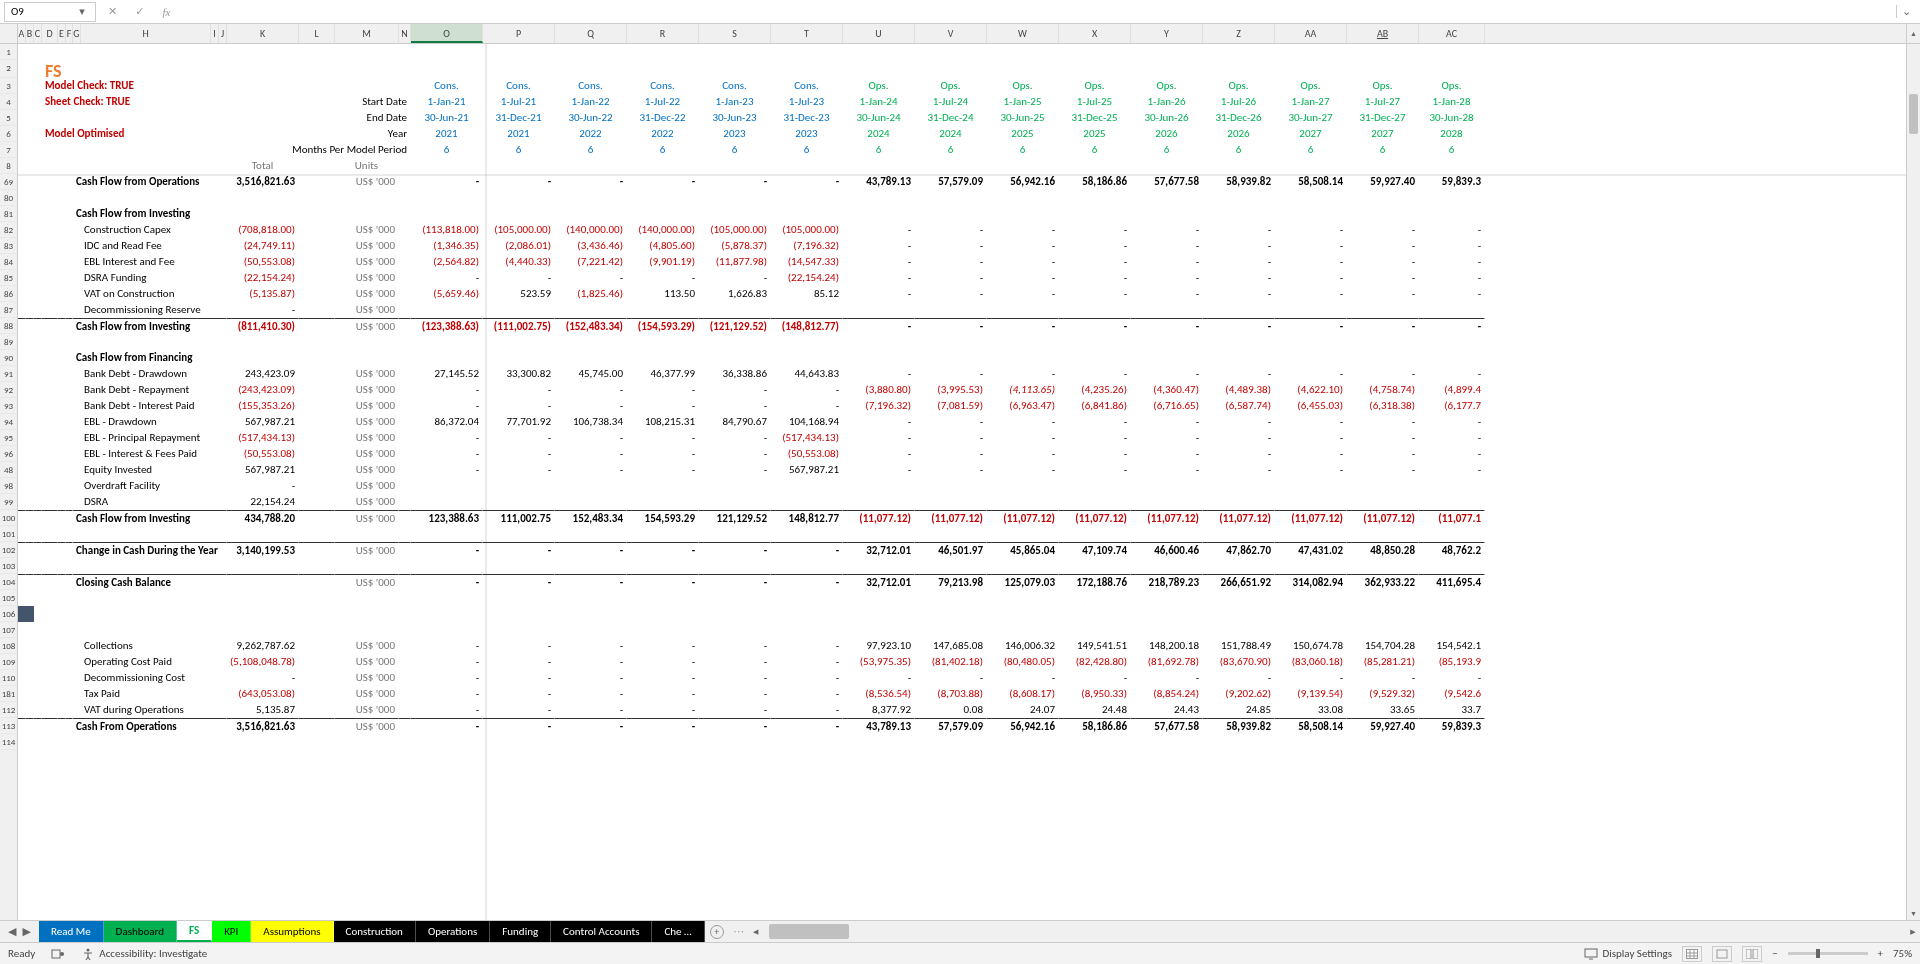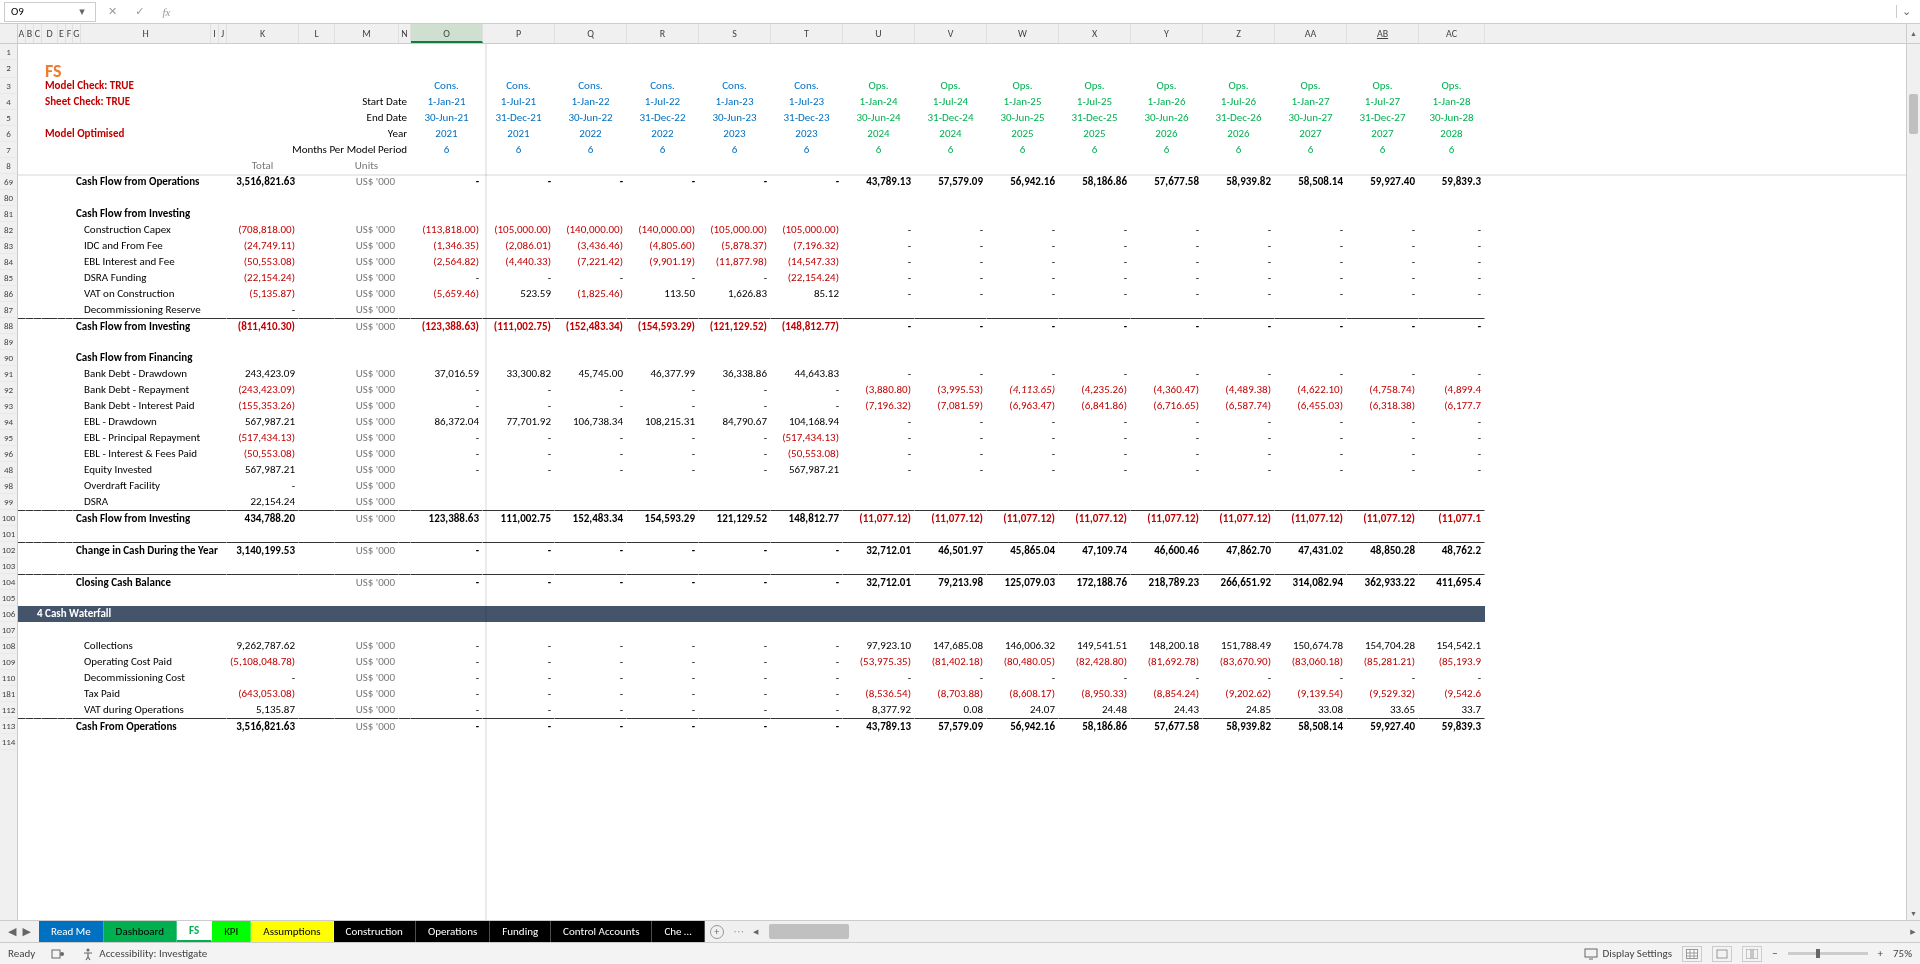--- a/index.html
+++ b/index.html
@@ -517,21 +517,21 @@
           <div class="cell" style="width: 66px;">-</div>
         </div>
         <div class="row">
           <div class="cell" style="width: 8px;"></div>
           <div class="cell" style="width: 8px;"></div>
           <div class="cell" style="width: 8px;"></div>
           <div class="cell" style="width: 16px;"></div>
           <div class="cell" style="width: 8px;"></div>
           <div class="cell" style="width: 7px;"></div>
           <div class="cell" style="width: 8px;"></div>
-          <div class="cell left" style="width: 146px;">IDC and From Fee</div>
+          <div class="cell left" style="width: 146px;">IDC and Read Fee</div>
           <div class="cell neg " style="width: 72px;">(24,749.11)</div>
           <div class="cell" style="width: 36px;"></div>
           <div class="cell units" style="width: 64px;">US$ '000</div>
           <div class="cell" style="width: 12px;"></div>
           <div class="cell neg" style="width: 72px;">(1,346.35)</div>
           <div class="cell neg" style="width: 72px;">(2,086.01)</div>
           <div class="cell neg" style="width: 72px;">(3,436.46)</div>
           <div class="cell neg" style="width: 72px;">(4,805.60)</div>
           <div class="cell neg" style="width: 72px;">(5,878.37)</div>
           <div class="cell neg" style="width: 72px;">(7,196.32)</div>
@@ -754,21 +754,21 @@
           <div class="cell" style="width: 8px;"></div>
           <div class="cell" style="width: 16px;"></div>
           <div class="cell" style="width: 8px;"></div>
           <div class="cell" style="width: 7px;"></div>
           <div class="cell" style="width: 8px;"></div>
           <div class="cell left" style="width: 146px;">Bank Debt - Drawdown</div>
           <div class="cell" style="width: 72px;">243,423.09</div>
           <div class="cell" style="width: 36px;"></div>
           <div class="cell units" style="width: 64px;">US$ '000</div>
           <div class="cell" style="width: 12px;"></div>
-          <div class="cell" style="width: 72px;">37,016.59</div>
+          <div class="cell" style="width: 72px;">27,145.52</div>
           <div class="cell" style="width: 72px;">33,300.82</div>
           <div class="cell" style="width: 72px;">45,745.00</div>
           <div class="cell" style="width: 72px;">46,377.99</div>
           <div class="cell" style="width: 72px;">36,338.86</div>
           <div class="cell" style="width: 72px;">44,643.83</div>
           <div class="cell" style="width: 72px;">-</div>
           <div class="cell" style="width: 72px;">-</div>
           <div class="cell" style="width: 72px;">-</div>
           <div class="cell" style="width: 72px;">-</div>
           <div class="cell" style="width: 72px;">-</div>
@@ -1182,21 +1182,20 @@
           <div class="cell" style="width: 72px;"></div>
           <div class="cell" style="width: 72px;"></div>
           <div class="cell" style="width: 72px;"></div>
           <div class="cell" style="width: 72px;"></div>
           <div class="cell" style="width: 72px;"></div>
           <div class="cell" style="width: 66px;"></div>
         </div>
         <div class="row section-header">
           <div class="cell" style="width: 8px;"></div>
           <div class="cell" style="width: 8px;"></div>
-          <div class="cell left bold" style="width: 1451px;">4  Cash Waterfall</div>
         </div>
         <div class="row">
           <div class="cell" style="width: 8px;"></div>
           <div class="cell" style="width: 8px;"></div>
           <div class="cell" style="width: 8px;"></div>
           <div class="cell" style="width: 16px;"></div>
           <div class="cell" style="width: 8px;"></div>
           <div class="cell" style="width: 7px;"></div>
           <div class="cell" style="width: 8px;"></div>
           <div class="cell" style="width: 130px;"></div>

